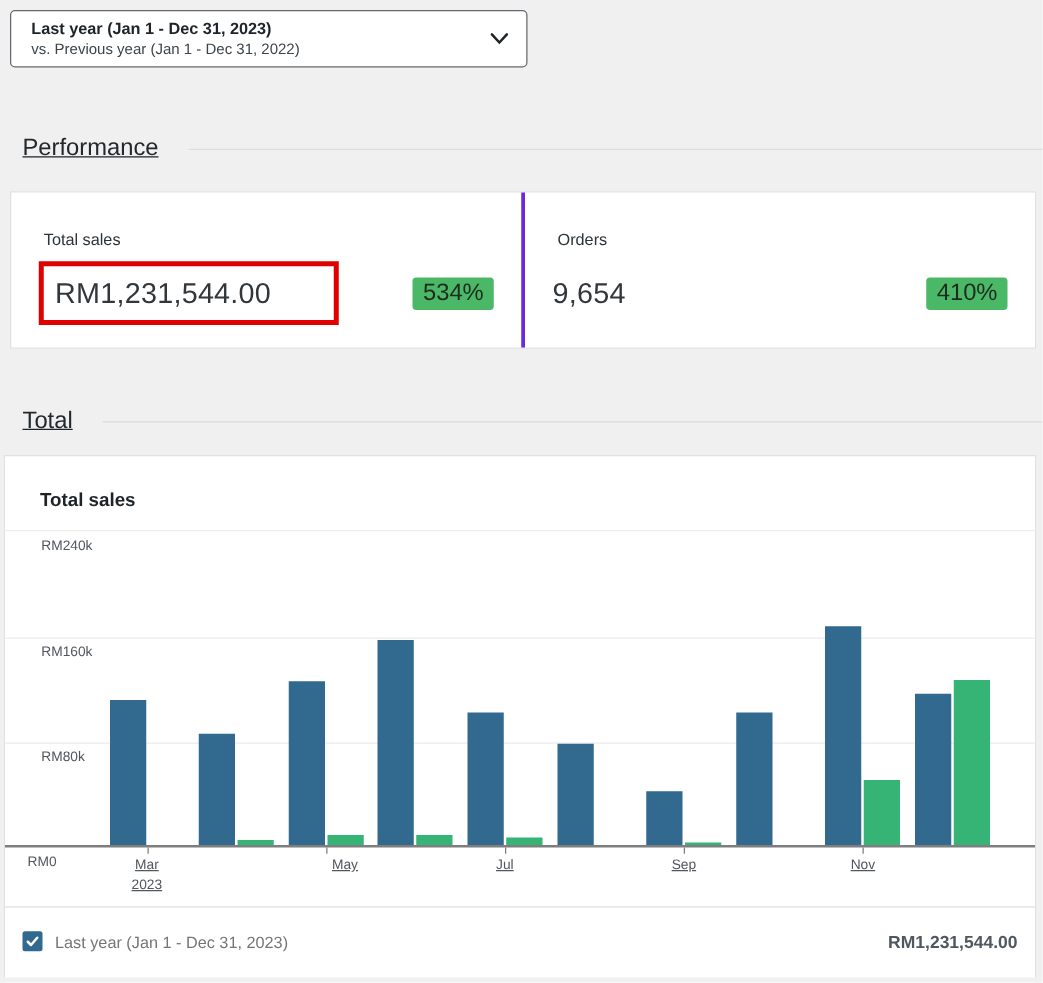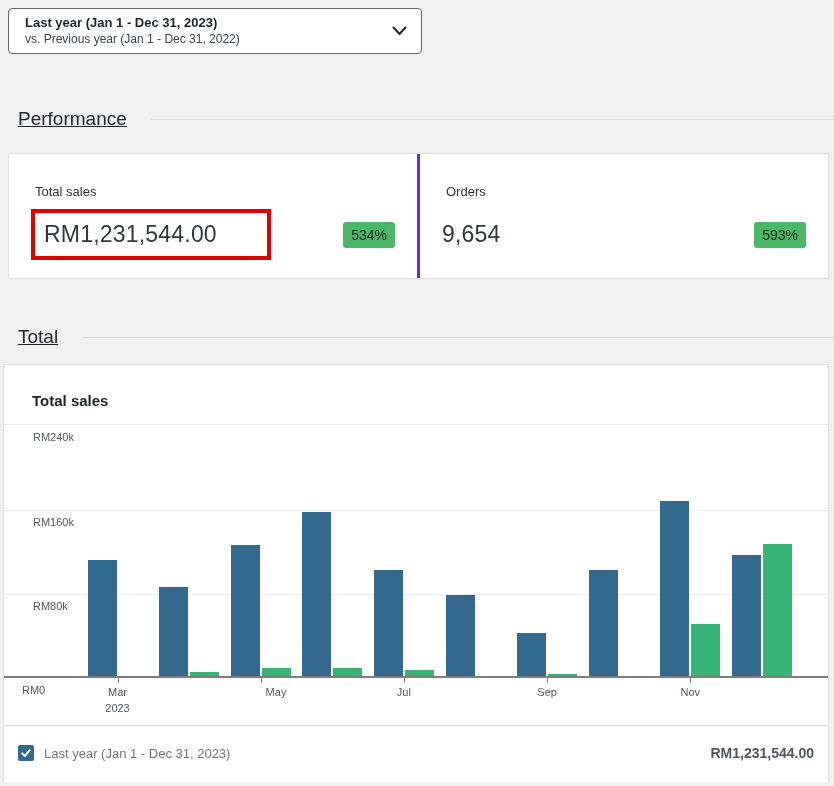--- a/index.html
+++ b/index.html
@@ -53,21 +53,21 @@
   .highlight-box {
     height: 51px; width: 240px;
     border: 4px solid #e00000;
     display: flex; align-items: center;
     padding: 0 9px;
   }
   .badge {
     margin-left: auto;
     background: #4ab866;
     color: #1e2b1e;
-    font-size: 14px;
+    font-size: 19px;
     border-radius: 3px;
     padding: 5px 8px;
     line-height: 16px;
   }
 
   
   .chart-card {
     margin: 16px 5px 0 3px;
     height: 418px;
     background: #fff;
@@ -89,20 +89,21 @@
   .bar { position: absolute; bottom: 0; }
 
   .chart-xaxis { position: relative; height: 47px; }
   .x-tick { position: absolute; top: 0; width: 1px; height: 5px; background: #7e7e7e; }
   .x-label {
     position: absolute; top: 6px;
     transform: translateX(-50%);
     font-size: 11px; color: #50575e;
     text-align: center; line-height: 16px;
     white-space: nowrap;
+    text-decoration: underline;
   }
   .x-zero { position: absolute; top: 6px; left: 18px; font-size: 11px; color: #50575e; }
 
   
   .chart-legend {
     border-top: 1px solid #e0e0e0;
     height: 55px;
     display: flex; align-items: center;
     padding: 0 14px;
   }
@@ -143,21 +144,21 @@
       <div class="highlight-box">
         <span class="perf-value">RM1,231,544.00</span>
       </div>
       <span class="badge">534%</span>
     </div>
   </div>
   <div class="perf-card">
     <div class="perf-label">Orders</div>
     <div class="perf-row">
       <span class="perf-value">9,654</span>
-      <span class="badge">593%</span>
+      <span class="badge">410%</span>
     </div>
   </div>
 </div>
 
 <div class="section-heading heading-charts">
   <h2>Total</h2>
   <div class="rule"></div>
 </div>
 
 <div class="chart-card">

